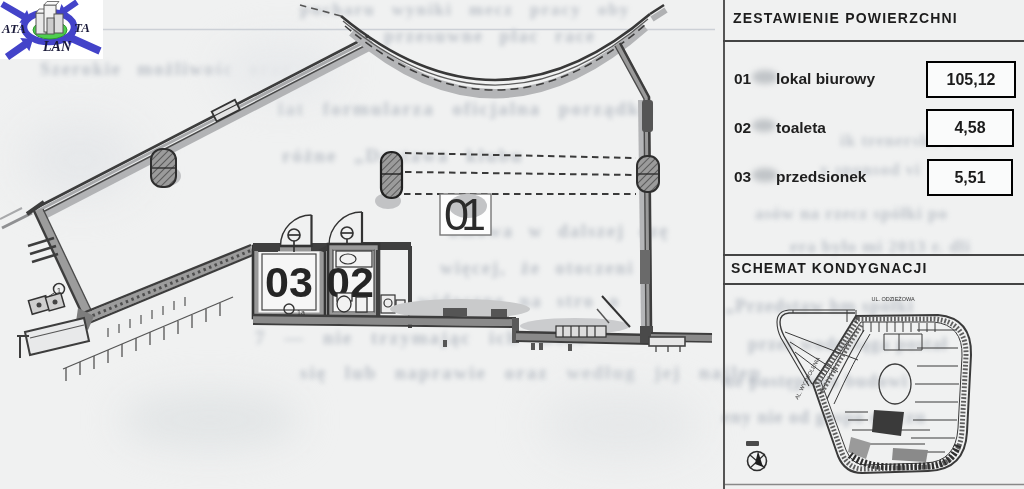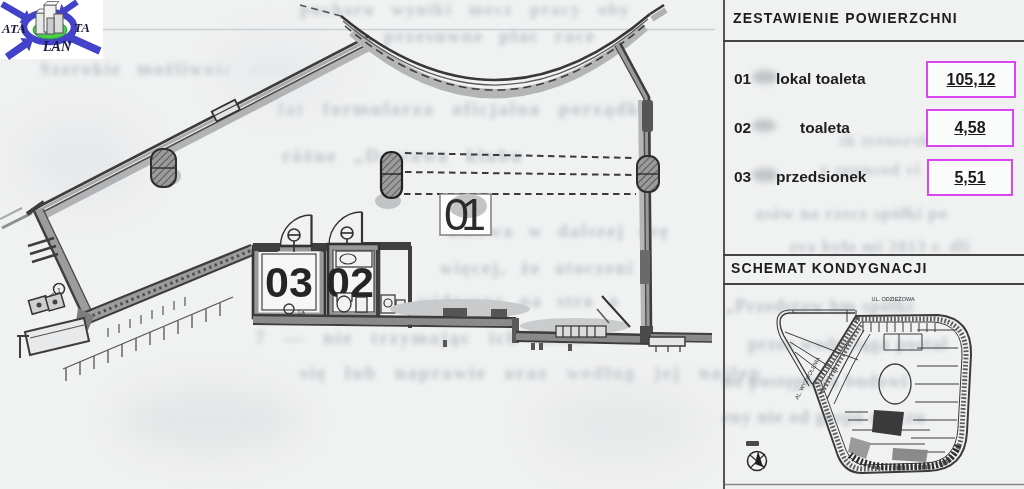--- a/index.html
+++ b/index.html
@@ -1,19 +1,19 @@
 <!DOCTYPE html>
 <html><head>
 <meta charset="utf-8">
 <style>
 html,body{margin:0;padding:0;}
 #page{position:relative;width:1024px;height:489px;background:#f0f1f1;overflow:hidden;font-family:"Liberation Sans",sans-serif;}
 .ghost{position:absolute;color:#99a1ad;font-family:"Liberation Serif",serif;font-weight:bold;filter:blur(2.6px);white-space:nowrap;opacity:.62;}
 .rowtxt{position:absolute;color:#1f1f1f;font-size:15.5px;font-weight:bold;}
-.valbox{position:absolute;border:2px solid #d946ef;background:#fafbfb;display:flex;align-items:center;justify-content:center;color:#1b1b1b;font-size:16px;font-weight:bold;text-decoration:underline;}
+.valbox{position:absolute;border:2px solid #000000;background:#fafbfb;display:flex;align-items:center;justify-content:center;color:#1b1b1b;font-size:16px;font-weight:bold;}
 .smudge{position:absolute;background:#9aa0a6;border-radius:50%;filter:blur(3px);opacity:.55;}
 </style>
 </head>
 <body>
 <div id="page">
 
 <div class="ghost" style="left:300px;top:0px;font-size:17px;letter-spacing:2px;word-spacing:10px;">pucharu wyniki mecz pracy oby</div>
 
 <div class="ghost" style="left:384px;top:26px;font-size:18px;letter-spacing:2px;word-spacing:9px;">przesuwne płac race</div>
 
@@ -376,29 +376,29 @@
 <div style="position:absolute;left:723px;top:0;width:2px;height:489px;background:#555;"></div>
 
 <div style="position:absolute;left:733px;top:10px;font-size:14px;font-weight:bold;letter-spacing:1.2px;color:#1d1d1d;">ZESTAWIENIE POWIERZCHNI</div>
 
 <div style="position:absolute;left:723px;top:40px;width:301px;height:2px;background:#444;"></div>
 
 <div class="rowtxt" style="left:734px;top:70px;">01</div>
 
 <div class="smudge" style="left:752px;top:70px;width:26px;height:14px;"></div>
 
-<div class="rowtxt" style="left:776px;top:70px;">lokal toaleta</div>
+<div class="rowtxt" style="left:776px;top:70px;">lokal biurowy</div>
 
 <div class="valbox" style="left:926px;top:61px;width:86px;height:33px;">105,12</div>
 
 <div class="rowtxt" style="left:734px;top:119px;">02</div>
 
 <div class="smudge" style="left:752px;top:119px;width:24px;height:13px;"></div>
 
-<div class="rowtxt" style="left:800px;top:119px;">toaleta</div>
+<div class="rowtxt" style="left:776px;top:119px;">toaleta</div>
 
 <div class="valbox" style="left:926px;top:109px;width:84px;height:34px;">4,58</div>
 
 <div class="rowtxt" style="left:734px;top:168px;">03</div>
 
 <div class="smudge" style="left:752px;top:168px;width:26px;height:14px;"></div>
 
 <div class="rowtxt" style="left:776px;top:168px;text-align:right;">przedsionek</div>
 
 <div class="valbox" style="left:927px;top:159px;width:82px;height:33px;">5,51</div>

